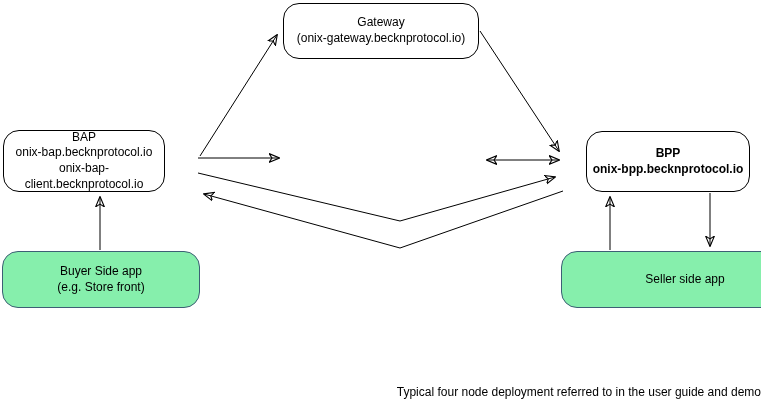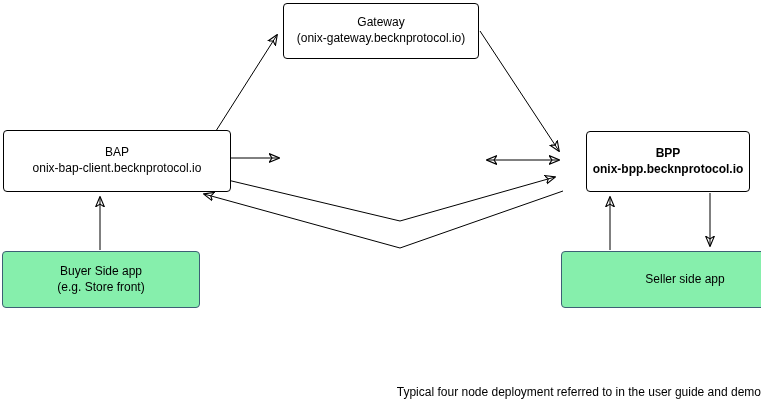--- a/index.html
+++ b/index.html
@@ -11,21 +11,21 @@
     font-family: "Liberation Sans", sans-serif;
     font-size: 12px;
     color: #000000;
     overflow: hidden;
   }
   .node {
     position: absolute;
     box-sizing: border-box;
     background: #ffffff;
     border: 1px solid #000000;
-    border-radius: 4px;
+    border-radius: 16px;
     display: flex;
     flex-direction: column;
     align-items: center;
     justify-content: center;
     text-align: center;
     line-height: 1.3;
     z-index: 2;
   }
   .node.app {
     background: #86efac;
@@ -70,22 +70,23 @@
     <path d="M 100 250 L 100 197" marker-end="url(#arrow)"></path>
     <path d="M 610 250 L 610 197" marker-end="url(#arrow)"></path>
     <path d="M 710 193 L 710 246" marker-end="url(#arrow)"></path>
   </svg>
 
   <div class="node" style="left:283px; top:3px; width:196px; height:56px;">
     <div>Gateway</div>
     <div>(onix-gateway.becknprotocol.io)</div>
   </div>
 
-  <div class="node" style="left:3px; top:130px; width:228px; height:62px;">
+  <div class="node" style="left:3px; top:130px; width:162px; height:62px;">
     <div>BAP</div>
+    <div>onix-bap.becknprotocol.io</div>
     <div>onix-bap-client.becknprotocol.io</div>
   </div>
 
 
   <div class="node" style="left:586px; top:131px; width:164px; height:61px;font-weight:bold;">
     <div>BPP</div>
     <div>onix-bpp.becknprotocol.io</div>
   </div>
 
   <div class="node app" style="left:2px; top:251px; width:198px; height:57px;">

